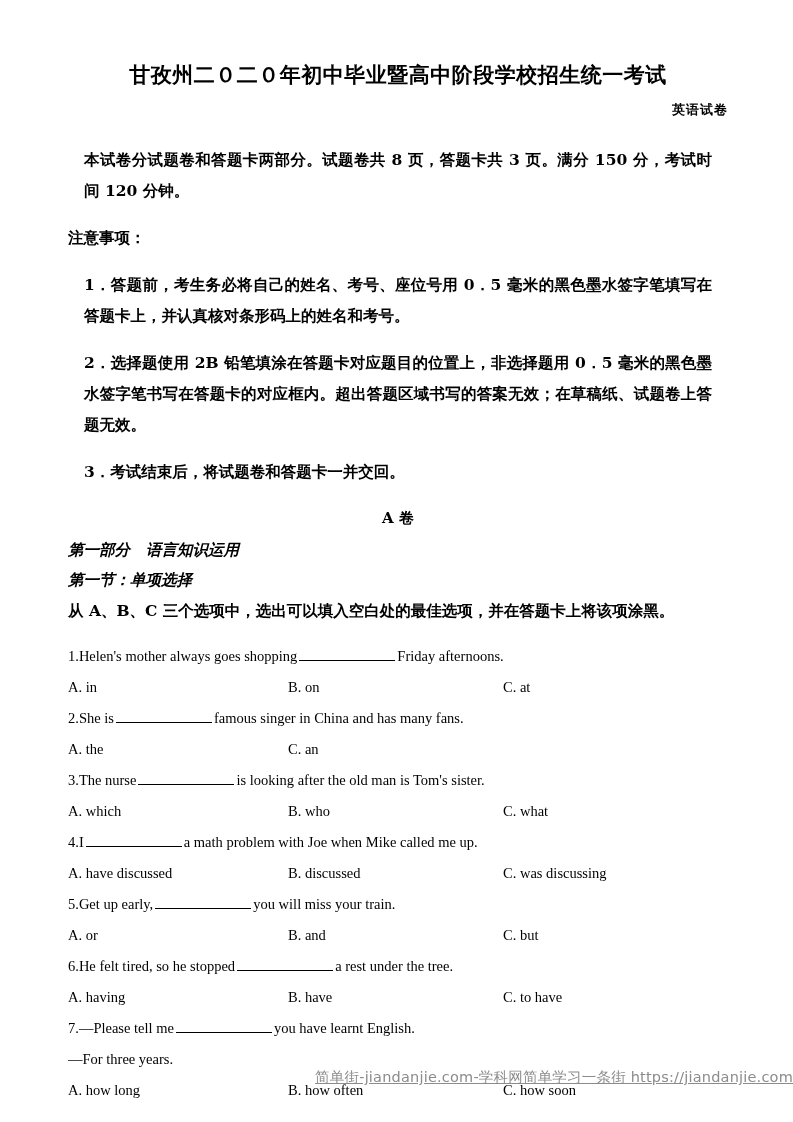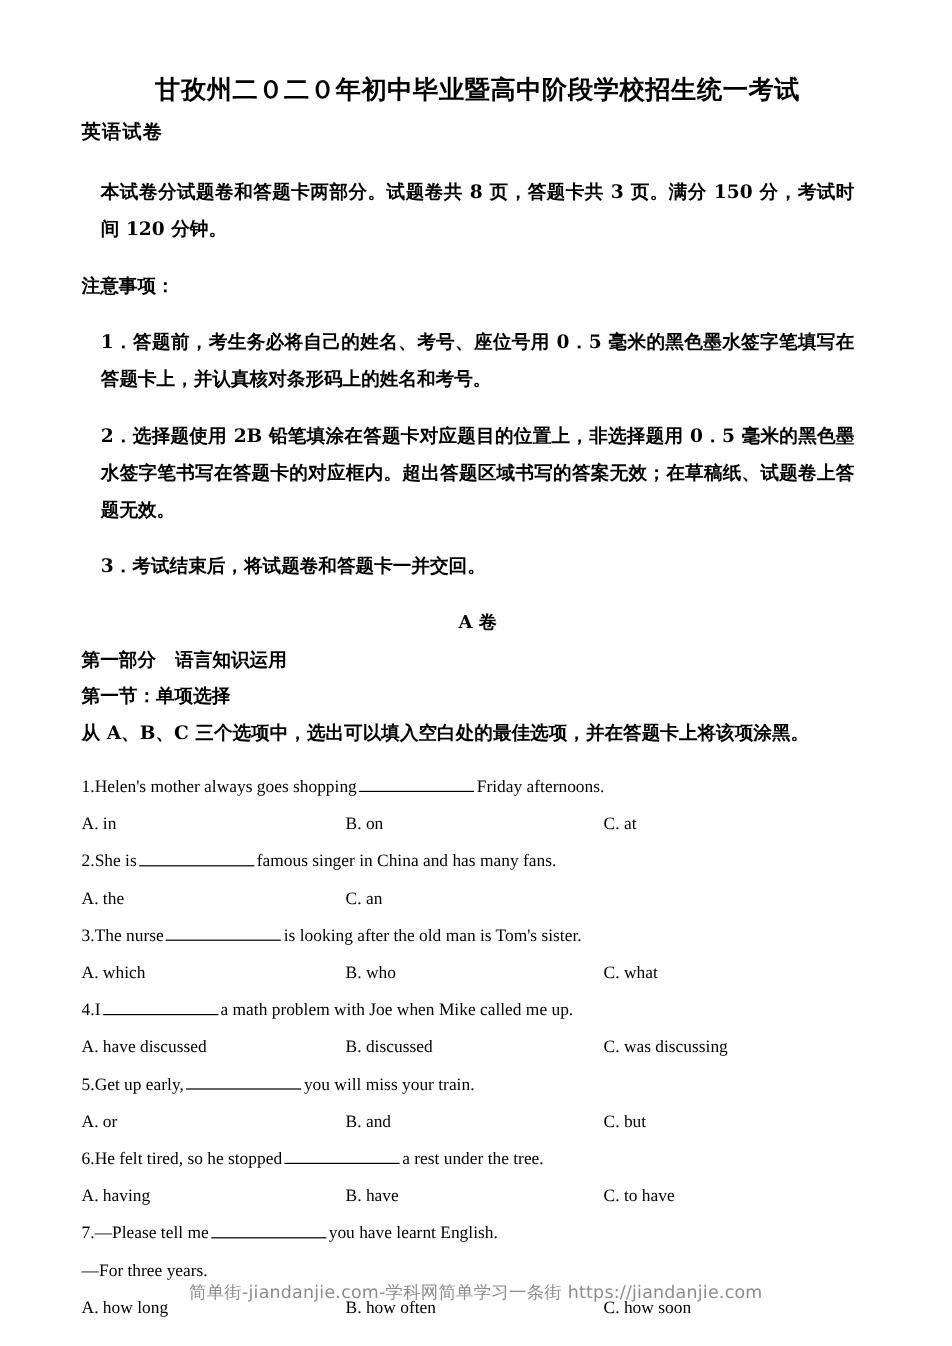--- a/index.html
+++ b/index.html
@@ -35,24 +35,24 @@
     text-align: center;
     font-family: "DejaVu Serif", "Liberation Serif", serif;
     font-weight: bold;
     font-size: 21px;
     letter-spacing: 0.5px;
     line-height: 34px;
     margin: 0;
     white-space: nowrap;
   }
   .doc-subtitle {
-    text-align: left;
-    font-family: "DejaVu Serif", "Liberation Serif", serif;
-    font-weight: bold;
-    font-size: 16px;
+    text-align: right;
+    font-family: "DejaVu Serif", "Liberation Serif", serif;
+    font-weight: bold;
+    font-size: 13px;
     line-height: 36px;
     letter-spacing: 1px;
     margin: 0 0 10px 0;
   }
 
   
   .cn-para {
     font-family: "DejaVu Serif", "Liberation Serif", serif;
     font-weight: bold;
     font-size: 15.5px;
@@ -76,20 +76,21 @@
     font-size: 15px;
     line-height: 30px;
     margin: 6px 0 2px 0;
   }
   .section-head {
     font-family: "DejaVu Serif", "Liberation Serif", serif;
     font-weight: bold;
     font-size: 15.5px;
     line-height: 30px;
     margin: 0;
+    font-style: italic;
   }
   .section-head .gap {
     display: inline-block;
     width: 16px;
   }
 
   .direction-line {
     font-family: "DejaVu Serif", "Liberation Serif", serif;
     font-weight: bold;
     font-size: 15.5px;
@@ -129,26 +130,27 @@
   .q-options .opt.a { width: 220px; }
   .q-options .opt.b { width: 215px; }
   .q-options .opt.c { width: 200px; }
 
   
   .footer {
     position: absolute;
     left: 0;
     top: 1068px;
     width: 793px;
-    text-align: center;
+    text-align: right;
     font-family: "DejaVu Sans", "Liberation Sans", sans-serif;
     font-size: 14.5px;
     color: #8c8c8c;
     letter-spacing: 0.2px;
     white-space: nowrap;
+    text-decoration: underline;
   }
 </style>
 </head>
 <body>
 
 <div class="page">
 
   <div class="content">
 
     <h1 class="doc-title">甘孜州二０二０年初中毕业暨高中阶段学校招生统一考试</h1>

